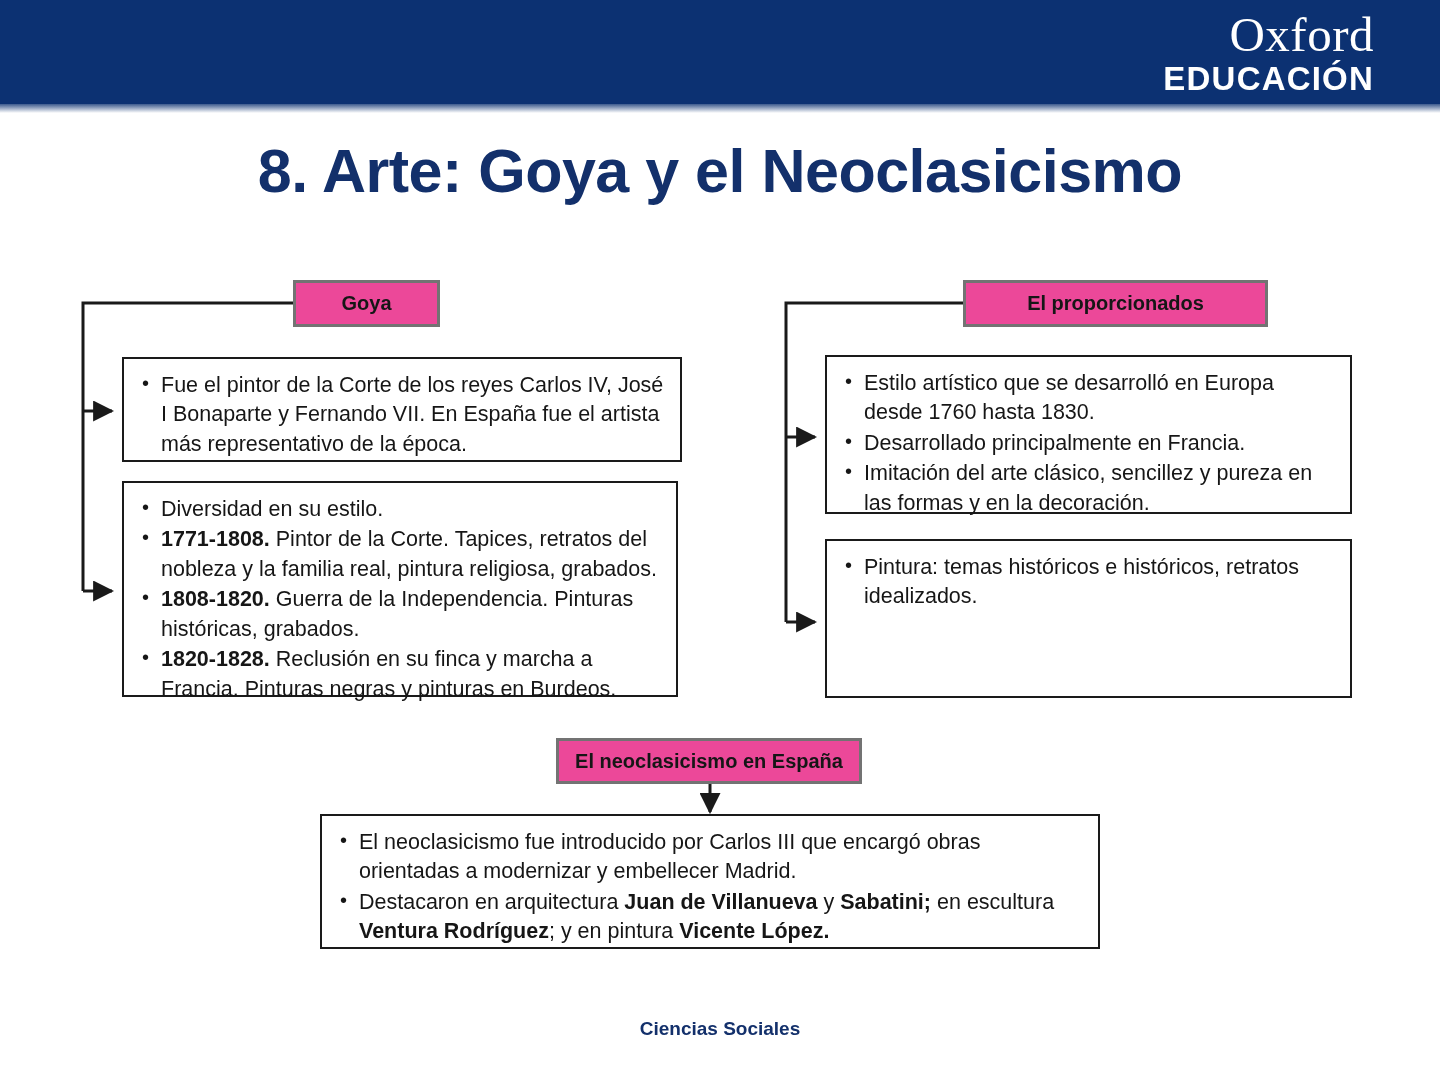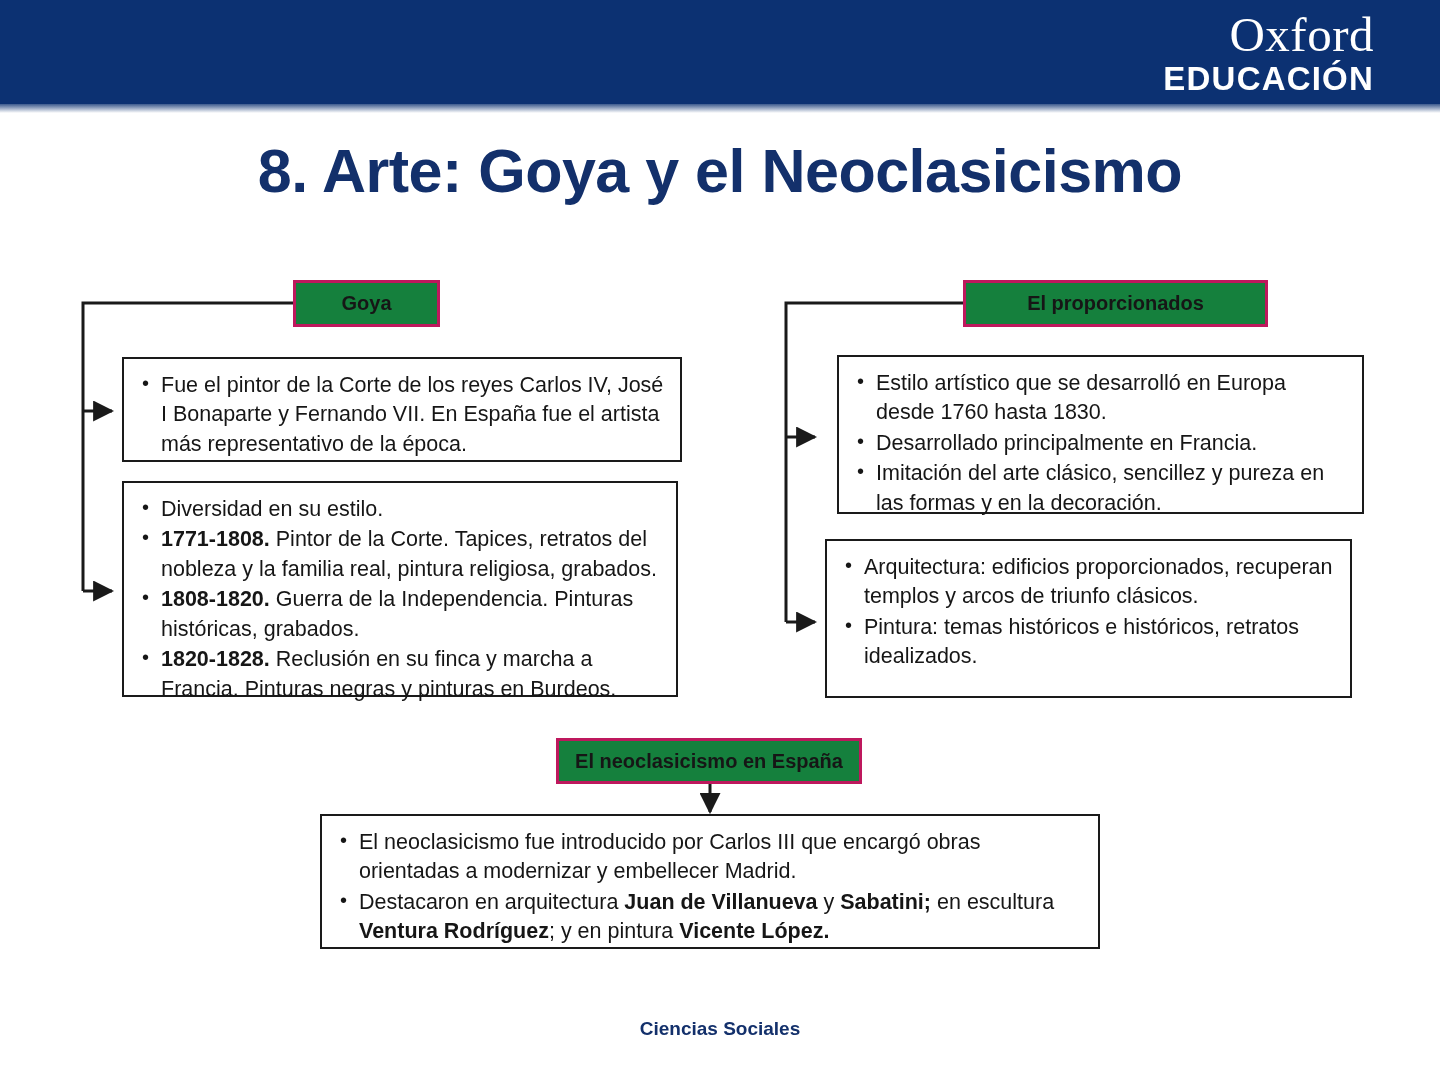--- a/index.html
+++ b/index.html
@@ -83,22 +83,22 @@
     left: 0;
     top: 0;
     width: 1440px;
     height: 1080px;
     pointer-events: none;
   }
 
   
   .cat-box {
     position: absolute;
-    background: #15803d;
-    border: 3px solid #be185d;
+    background: #ec4899;
+    border: 3px solid #737373;
     box-sizing: border-box;
     display: flex;
     align-items: center;
     justify-content: center;
     font-size: 20px;
     font-weight: bold;
     color: #161616;
   }
 
   
@@ -193,31 +193,30 @@
       <li><b>1771-1808.</b><span> Pintor de la Corte. Tapices, retratos del nobleza y la familia real, pintura religiosa, grabados.</span></li>
       <li><b>1808-1820.</b><span> Guerra de la Independencia. Pinturas históricas, grabados.</span></li>
       <li><b>1820-1828.</b><span> Reclusión en su finca y marcha a Francia. Pinturas negras y pinturas en Burdeos.</span></li>
     </ul>
   </div>
 
   <div class="cat-box" style="left:963px; top:280px; width:305px; height:47px;">
     <span>El proporcionados</span>
   </div>
 
-  <div class="content-box" style="left:825px; top:355px; width:527px; height:159px;margin-left:12px;">
+  <div class="content-box" style="left:825px; top:355px; width:527px; height:159px;">
     <ul>
       <li>Estilo artístico que se desarrolló en Europa desde 1760 hasta 1830.</li>
       <li>Desarrollado principalmente en Francia.</li>
       <li>Imitación del arte clásico, sencillez y pureza en las formas y en la decoración.</li>
     </ul>
   </div>
 
   <div class="content-box" style="left:825px; top:539px; width:527px; height:159px;">
     <ul>
-      <li>Arquitectura: edificios proporcionados, recuperan templos y arcos de triunfo clásicos.</li>
       <li>Pintura: temas históricos e históricos, retratos idealizados.</li>
     </ul>
   </div>
 
   <div class="cat-box" style="left:556px; top:738px; width:306px; height:46px;">
     <span>El neoclasicismo en España</span>
   </div>
 
   <div class="content-box" style="left:320px; top:814px; width:780px; height:135px;">
     <ul>

